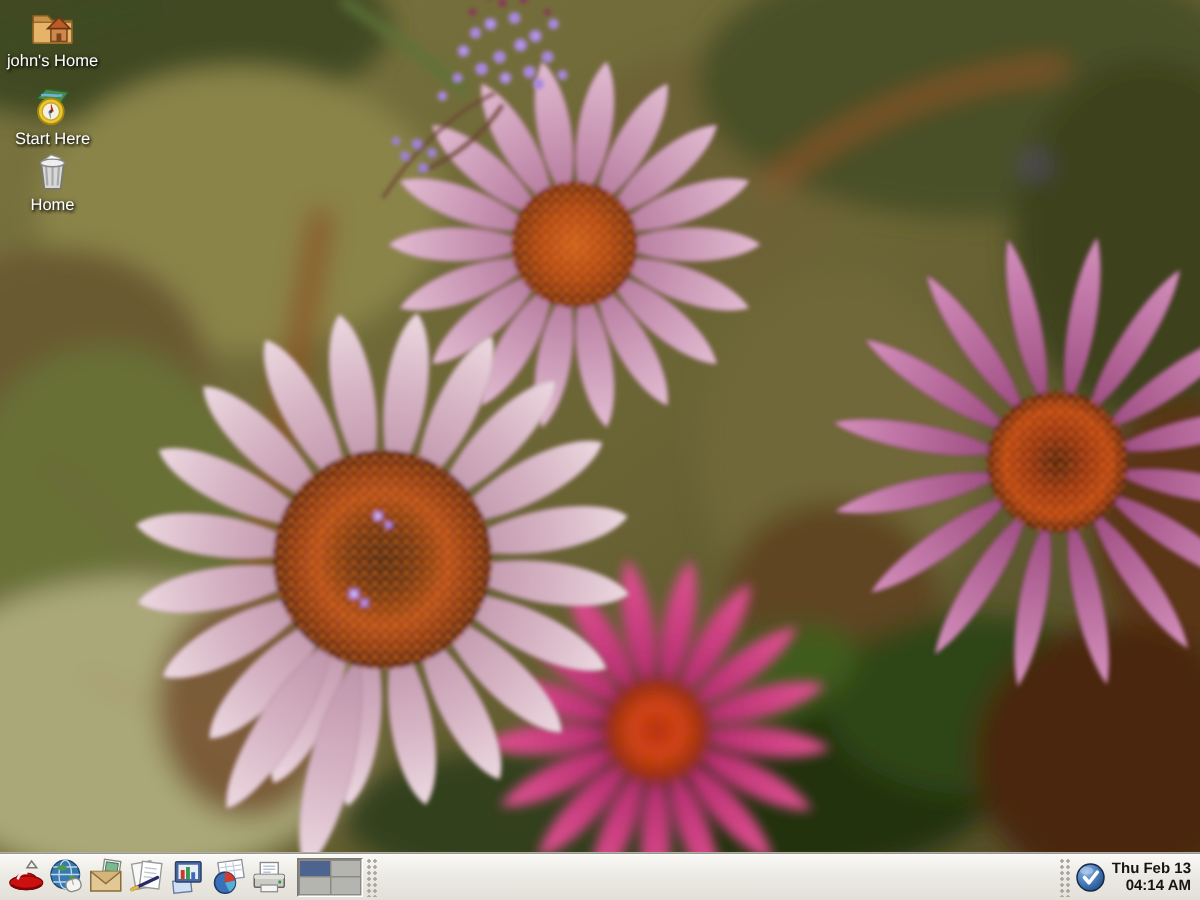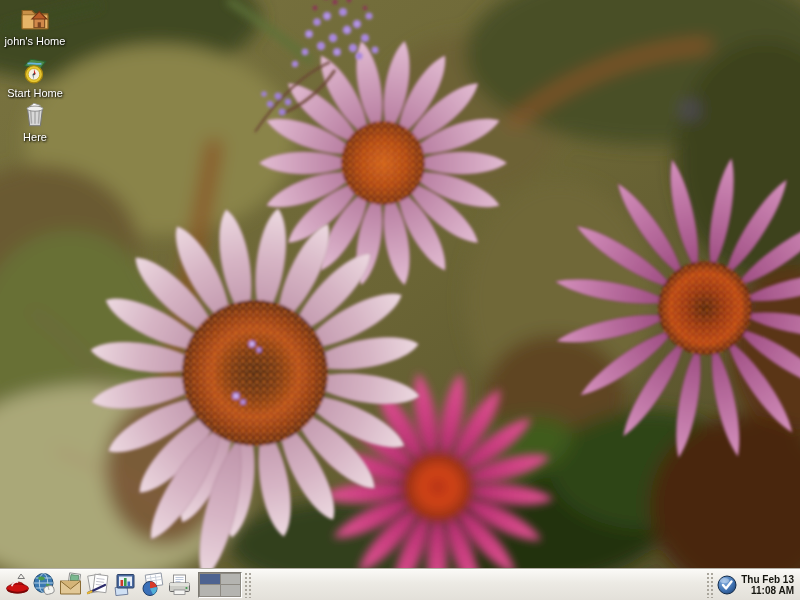--- a/index.html
+++ b/index.html
@@ -310,31 +310,31 @@
       <div class="desk-item" style="top:55px">
         <svg class="ic" viewBox="0 0 28 28">
           <path d="M4,10 L10,4 L24,6 L19,13 Z" fill="#4a8a4a" stroke="#2e5c2e" stroke-width="1"></path>
           <path d="M7,8 C11,7 16,9 20,8" stroke="#6ab4e0" stroke-width="1.6" fill="none"></path>
           <circle cx="13" cy="18" r="8" fill="#e8c830" stroke="#a8860e" stroke-width="1.2"></circle>
           <circle cx="13" cy="18" r="5.4" fill="#f4f0e2" stroke="#c8a820" stroke-width=".8"></circle>
           <path d="M13,12.8 L14.8,18 L13,18 Z" fill="#cc2222"></path>
           <path d="M13,23.2 L11.2,18 L13,18 Z" fill="#8898a8"></path>
           <circle cx="13" cy="18" r="1" fill="#444"></circle>
         </svg>
-        <span class="lbl">Start Home</span>
+        <span class="lbl">Start Here</span>
       </div>
 
       <div class="desk-item" style="top:99px">
         <svg class="ic" viewBox="0 0 28 28">
           <path d="M9,7 L13,4 L19,6 L15,9 Z" fill="#fff" stroke="#999" stroke-width=".8"></path>
           <path d="M7,9 L21,9 L19,25 L9,25 Z" fill="#d8d8d8" stroke="#777" stroke-width="1"></path>
           <path d="M10,11 L10.8,23 M14,11 L14,23 M18,11 L17.2,23" stroke="#aaa" stroke-width="1.4" fill="none"></path>
           <ellipse cx="14" cy="9" rx="7.5" ry="2.4" fill="#efefef" stroke="#888" stroke-width=".9"></ellipse>
         </svg>
-        <span class="lbl">Here</span>
+        <span class="lbl">Home</span>
       </div>
     </div>
   </div>
 
   <div class="panel">
     <div class="launchers">
 
       <button class="launcher" title="">
         <svg viewBox="0 0 27 27">
           <path d="M17,3 L20.5,7.5 L14,7.5 Z" fill="none" stroke="#777" stroke-width="1"></path>
@@ -430,16 +430,16 @@
           </radialGradient>
         </defs>
         <circle cx="11" cy="11" r="9" fill="url(#rhn)" stroke="#122a48" stroke-width="1"></circle>
         <ellipse cx="8.5" cy="6.5" rx="4.5" ry="2.6" fill="#fff" opacity=".3"></ellipse>
         <path d="M7,11 L10,14.5 L15.5,7.5" stroke="#fff" stroke-width="2.4" fill="none" stroke-linecap="round" stroke-linejoin="round"></path>
       </svg>
     </button>
 
     <div class="clock">
       <div>Thu Feb 13</div>
-      <div>11:08 AM</div>
+      <div>04:14 AM</div>
     </div>
   </div>
 </div>
 
 </body></html>

